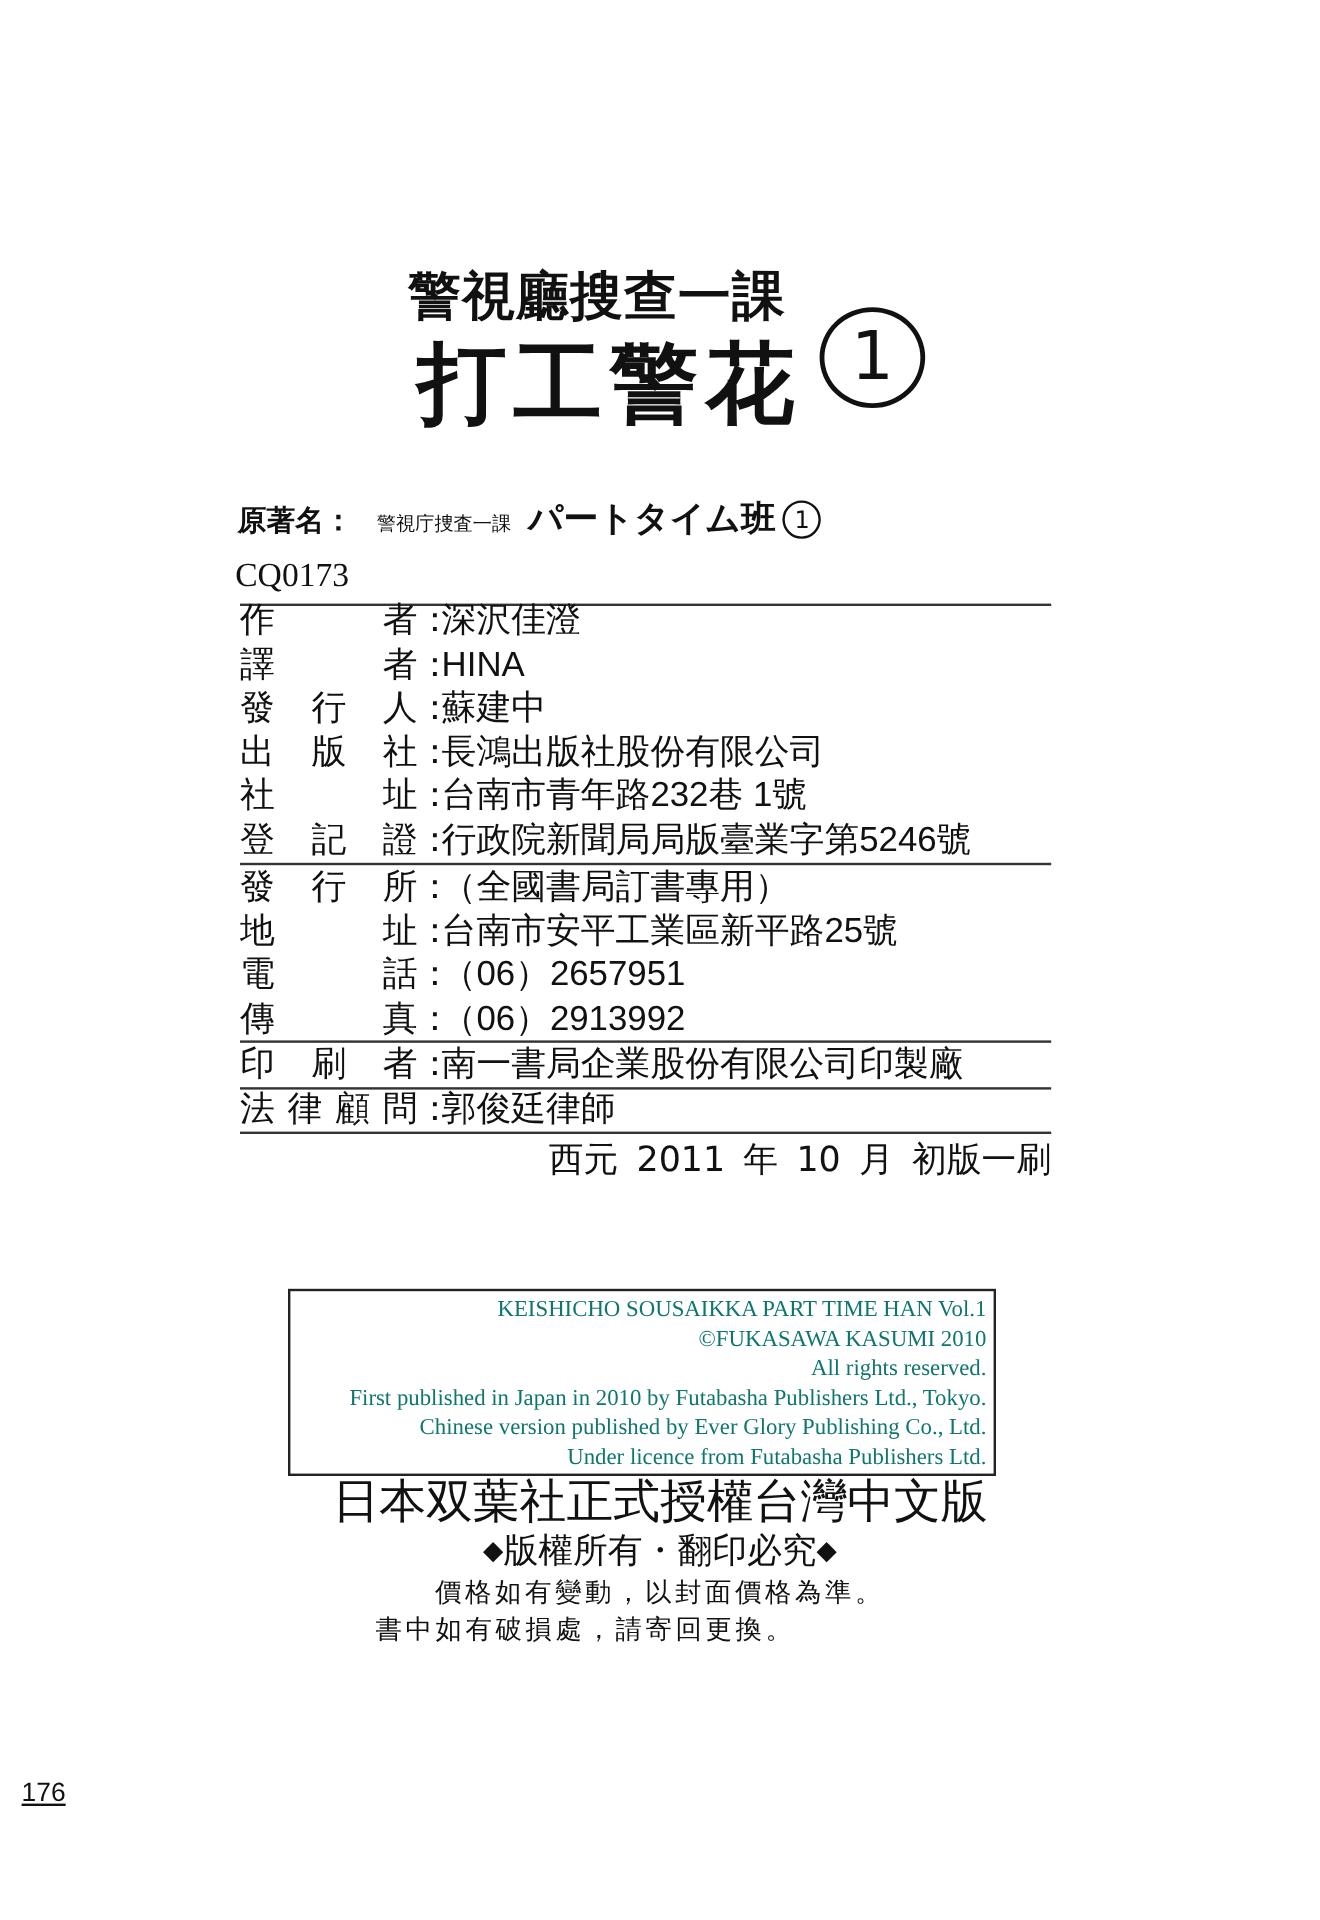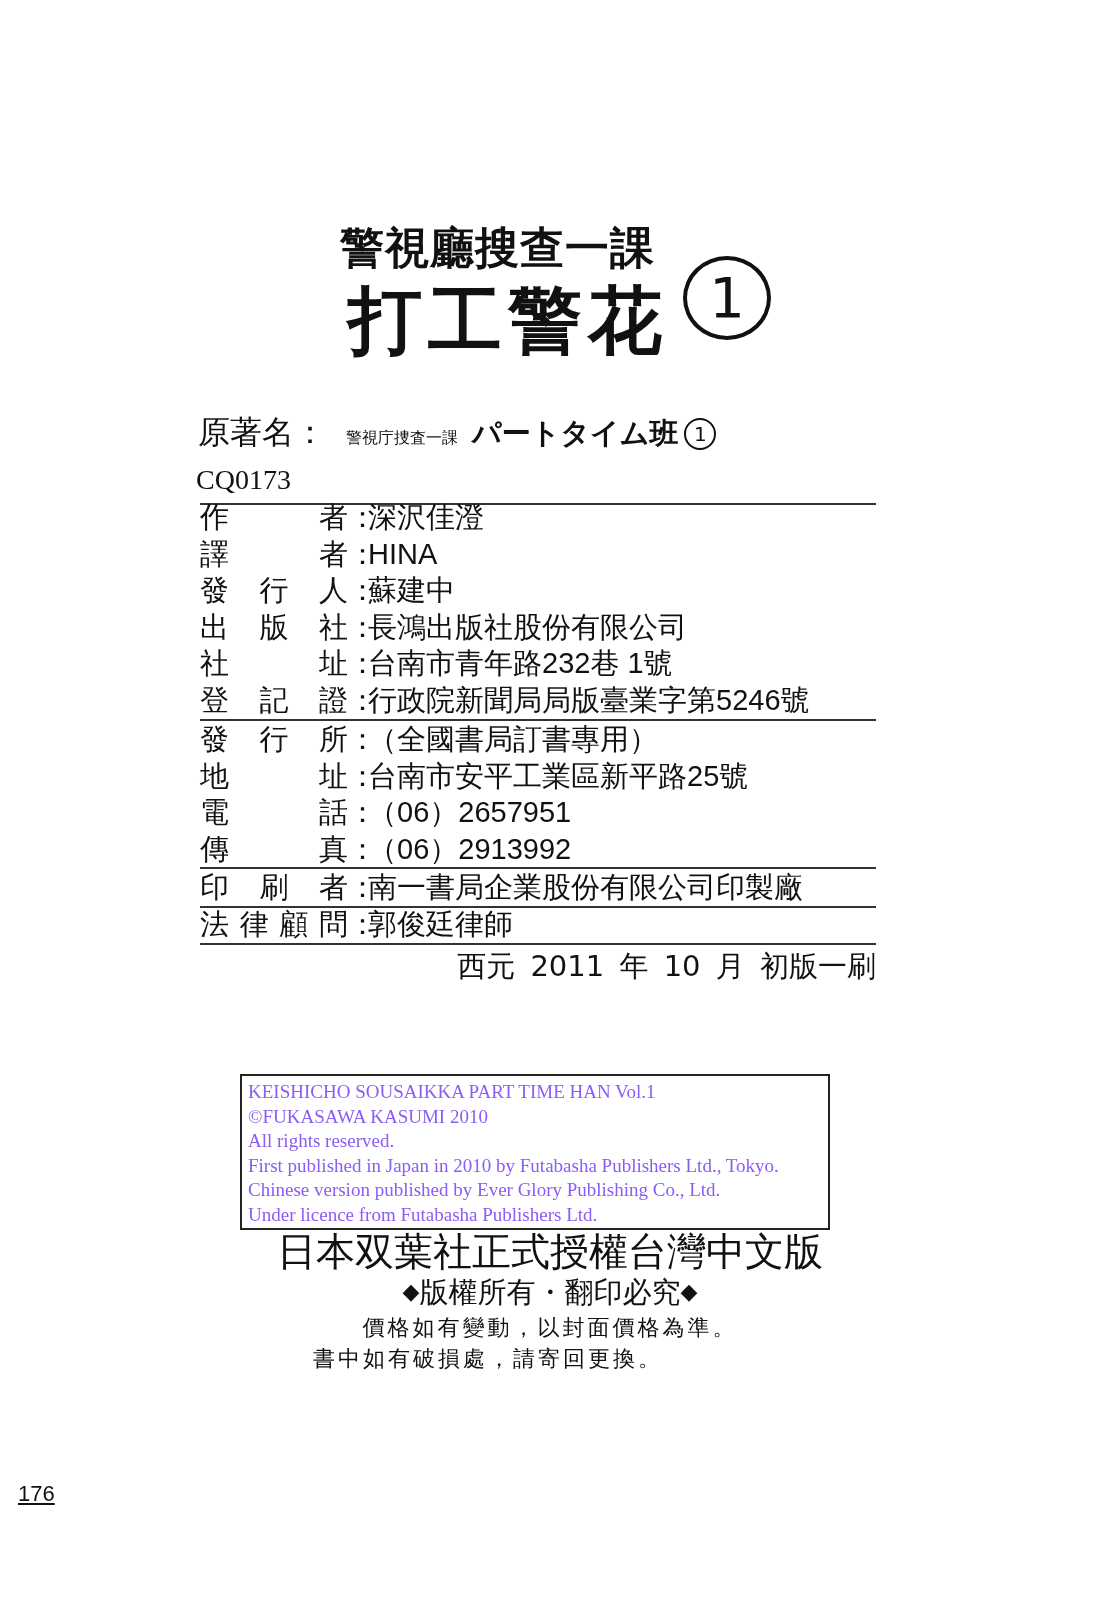--- a/index.html
+++ b/index.html
@@ -12,39 +12,39 @@
     left: 312px; top: 222px; font-size: 44px; font-weight: bold; letter-spacing: 1px; line-height: 52px; white-space: nowrap; margin-left: 28px;
   }
   .title-main {
     left: 305px; top: 278px; font-size: 74px; font-weight: bold; letter-spacing: 6px; line-height: 84px; white-space: nowrap; margin-left: 43px;
   }
   .vol-circle {
     left: 683px; top: 256px; width: 80px; height: 76px; border: 4px solid #111; border-radius: 50%;
     display: flex; align-items: center; justify-content: center; font-size: 56px; line-height: 1;
   }
   .orig-title { left: 198px; top: 410px; white-space: nowrap; line-height: 44px; }
-  .orig-label { font-size: 32px; font-weight: normal; }
+  .orig-label { font-size: 24px; font-weight: bold; }
   .orig-jp { font-size: 16px; font-weight: normal; margin-left: 20px; }
   .orig-kana { font-size: 29px; font-weight: bold; margin-left: 14px; }
   .orig-circle {
     display: inline-block; width: 28px; height: 28px; border: 2px solid #111; border-radius: 50%;
     font-size: 20px; line-height: 28px; text-align: center; vertical-align: 2px; margin-left: 6px; font-weight: normal;
   }
   .code { left: 196px; top: 462px; font-family: "Liberation Serif", serif; font-size: 28px; line-height: 36px; }
   .rule { left: 200px; width: 676px; height: 2px; background: #333; }
   .info-row {
     left: 200px; white-space: nowrap; font-size: 29px; line-height: 36px; display: flex;
     font-family: "Liberation Sans", "DejaVu Sans", sans-serif;
   }
   .info-label { width: 148px; display: flex; justify-content: space-between; }
   .info-colon { width: 20px; text-align: center; }
   .date-line { right: 224px; top: 946px; font-size: 29px; line-height: 40px; white-space: nowrap; word-spacing: 6px; }
   .copy-box {
     left: 240px; top: 1074px; width: 590px; height: 156px; border: 2px solid #222; box-sizing: border-box;
-    padding: 4px 6px; font-family: "Liberation Serif", serif; font-size: 19px; line-height: 24.5px; color: #8b5cf6;
+    padding: 4px 6px; font-family: "Liberation Serif", serif; font-size: 19px; line-height: 24.5px; color: #0f766e; text-align: right;
   }
   .copy-box div { white-space: nowrap; }
   .auth-line { left: 0; width: 1100px; text-align: center; top: 1232px; font-size: 39px; line-height: 40px; }
   .rights-line { left: 0; width: 1100px; text-align: center; top: 1272px; font-size: 29px; line-height: 40px; }
   .diamond { display: inline-block; font-size: 22px; vertical-align: 3px; }
   .notice-1 { left: 0; width: 1100px; text-align: center; top: 1313px; font-family: "DejaVu Serif", serif; font-size: 22px; line-height: 30px; letter-spacing: 3px; }
   .notice-2 { left: 0; width: 976px; text-align: center; top: 1344px; font-family: "DejaVu Serif", serif; font-size: 22px; line-height: 30px; letter-spacing: 3px; }
   .page-num { left: 18px; top: 1480px; font-family: "Liberation Sans", sans-serif; font-size: 22px; line-height: 28px; text-decoration: underline; }
 </style>
 </head>

